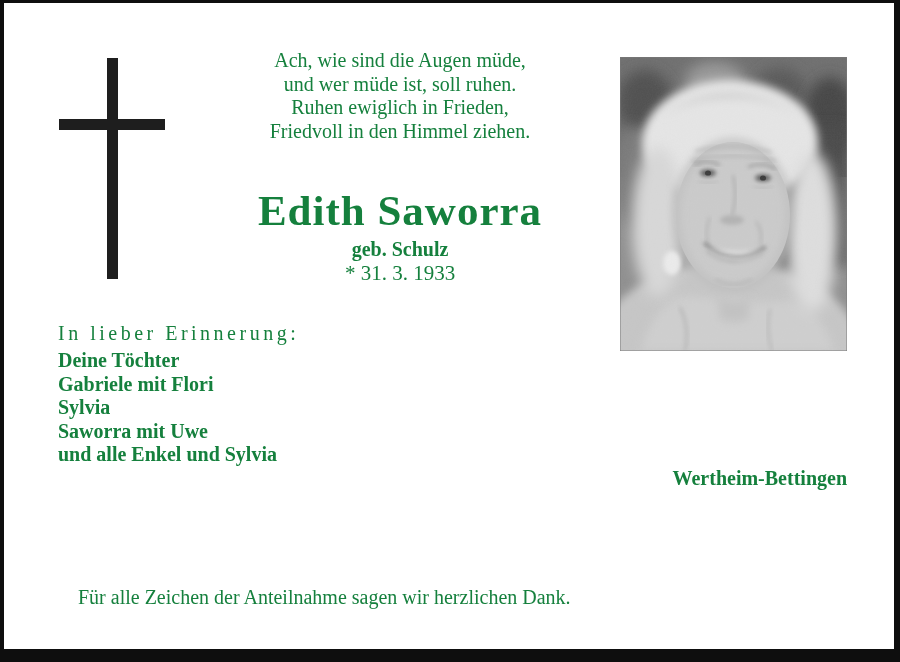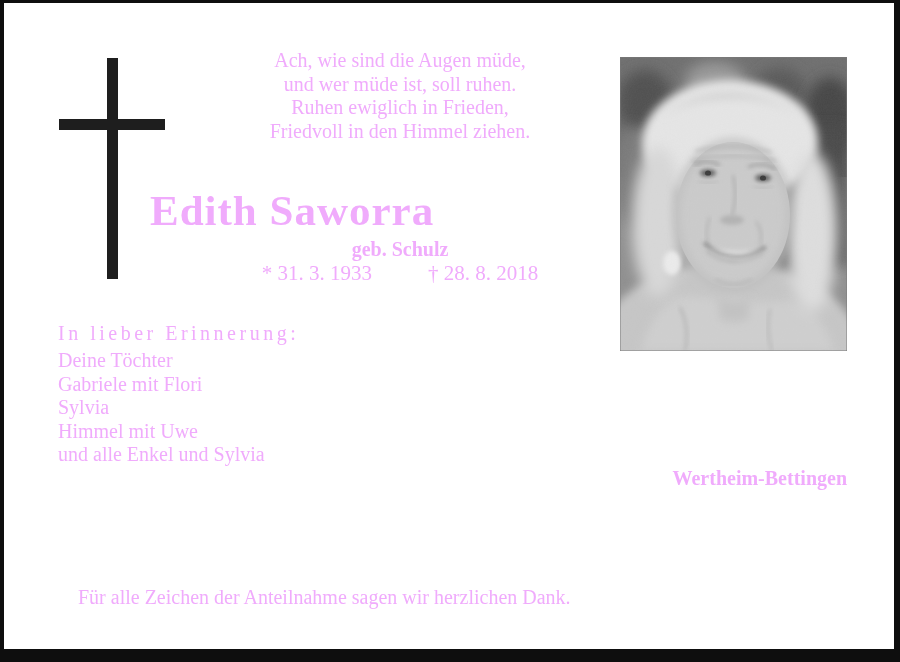--- a/index.html
+++ b/index.html
@@ -1,39 +1,39 @@
 <!DOCTYPE html>
 <html><head>
 <meta charset="utf-8">
 <style>
   html,body{margin:0;padding:0;background:#e8e8e8;}
   .card-frame{
     position:relative;
     width:900px;height:662px;
     background:#0e0e0e;
     font-family:"Liberation Serif","DejaVu Serif",serif;
-    color:#f0abfc;
+    color:#15803d;
     overflow:hidden;
   }
   .paper{
     position:absolute;
     left:4px;top:3px;right:6px;bottom:13px;
     background:#ffffff;
   }
   
   .cross-v{position:absolute;left:107px;top:58px;width:11px;height:221px;background:#1e1e1e;}
   .cross-h{position:absolute;left:59px;top:119px;width:106px;height:11px;background:#1e1e1e;}
   
   .poem{
     position:absolute;top:49px;left:170px;width:460px;
     text-align:center;font-size:20px;line-height:23.5px;
   }
   .name{
     position:absolute;top:186px;left:150px;width:500px;
-    text-align:left;font-size:43px;font-weight:bold;letter-spacing:1px;
+    text-align:center;font-size:43px;font-weight:bold;letter-spacing:1px;
   }
   .maiden{
     position:absolute;top:238px;left:170px;width:460px;
     text-align:center;font-size:20px;font-weight:bold;
   }
   .dates{
     position:absolute;top:261px;left:170px;width:460px;
     display:flex;justify-content:center;gap:56px;
     font-size:21px;font-weight:normal;
   }
@@ -42,21 +42,21 @@
     position:absolute;left:620px;top:57px;width:227px;height:294px;
   }
   .photo svg{display:block;width:100%;height:100%;}
   
   .memorial-heading{
     position:absolute;top:322px;left:58px;
     font-size:20px;letter-spacing:3.5px;
   }
   .mourners{
     position:absolute;top:349px;left:58px;
-    font-size:20px;font-weight:normal;line-height:23.6px;
+    font-size:20px;font-weight:bold;line-height:23.6px;
   }
   .location{
     position:absolute;top:467px;right:53px;
     font-size:20px;font-weight:bold;text-align:right;
   }
   
   .funeral{
     position:absolute;top:535px;left:58px;width:800px;
     font-size:20px;line-height:24.5px;word-spacing:1px;
   }
@@ -81,21 +81,20 @@
     <div>Ach, wie sind die Augen müde,</div>
     <div>und wer müde ist, soll ruhen.</div>
     <div>Ruhen ewiglich in Frieden,</div>
     <div>Friedvoll in den Himmel ziehen.</div>
   </div>
 
   <div class="name">Edith Saworra</div>
   <div class="maiden">geb. Schulz</div>
   <div class="dates">
     <span>* 31. 3. 1933</span>
-    <span>† 28. 8. 2018</span>
   </div>
 
   <div class="photo">
     <svg viewBox="0 0 227 294" preserveAspectRatio="none">
       <defs>
         <filter id="b4" x="-40%" y="-40%" width="180%" height="180%">
             <feGaussianBlur stdDeviation="4"></feGaussianBlur>
           </filter>
         <filter id="b7" x="-40%" y="-40%" width="180%" height="180%">
             <feGaussianBlur stdDeviation="7"></feGaussianBlur>
@@ -162,19 +161,19 @@
       <rect x="0" y="0" width="227" height="294" filter="url(#grain)"></rect>
       <rect x="0" y="0" width="227" height="294" fill="none" stroke="#7a7a7a" stroke-width="1"></rect>
     </svg>
   </div>
 
   <div class="memorial-heading">In lieber Erinnerung:</div>
   <div class="mourners">
     <div>Deine Töchter</div>
     <div>Gabriele mit Flori</div>
     <div>Sylvia</div>
-    <div>Himmel mit Uwe</div>
+    <div>Saworra mit Uwe</div>
     <div>und alle Enkel und Sylvia</div>
   </div>
   <div class="location">Wertheim-Bettingen</div>
 
   <div class="thanks">Für alle Zeichen der Anteilnahme sagen wir herzlichen Dank.</div>
 </div>
 
 </body></html>

